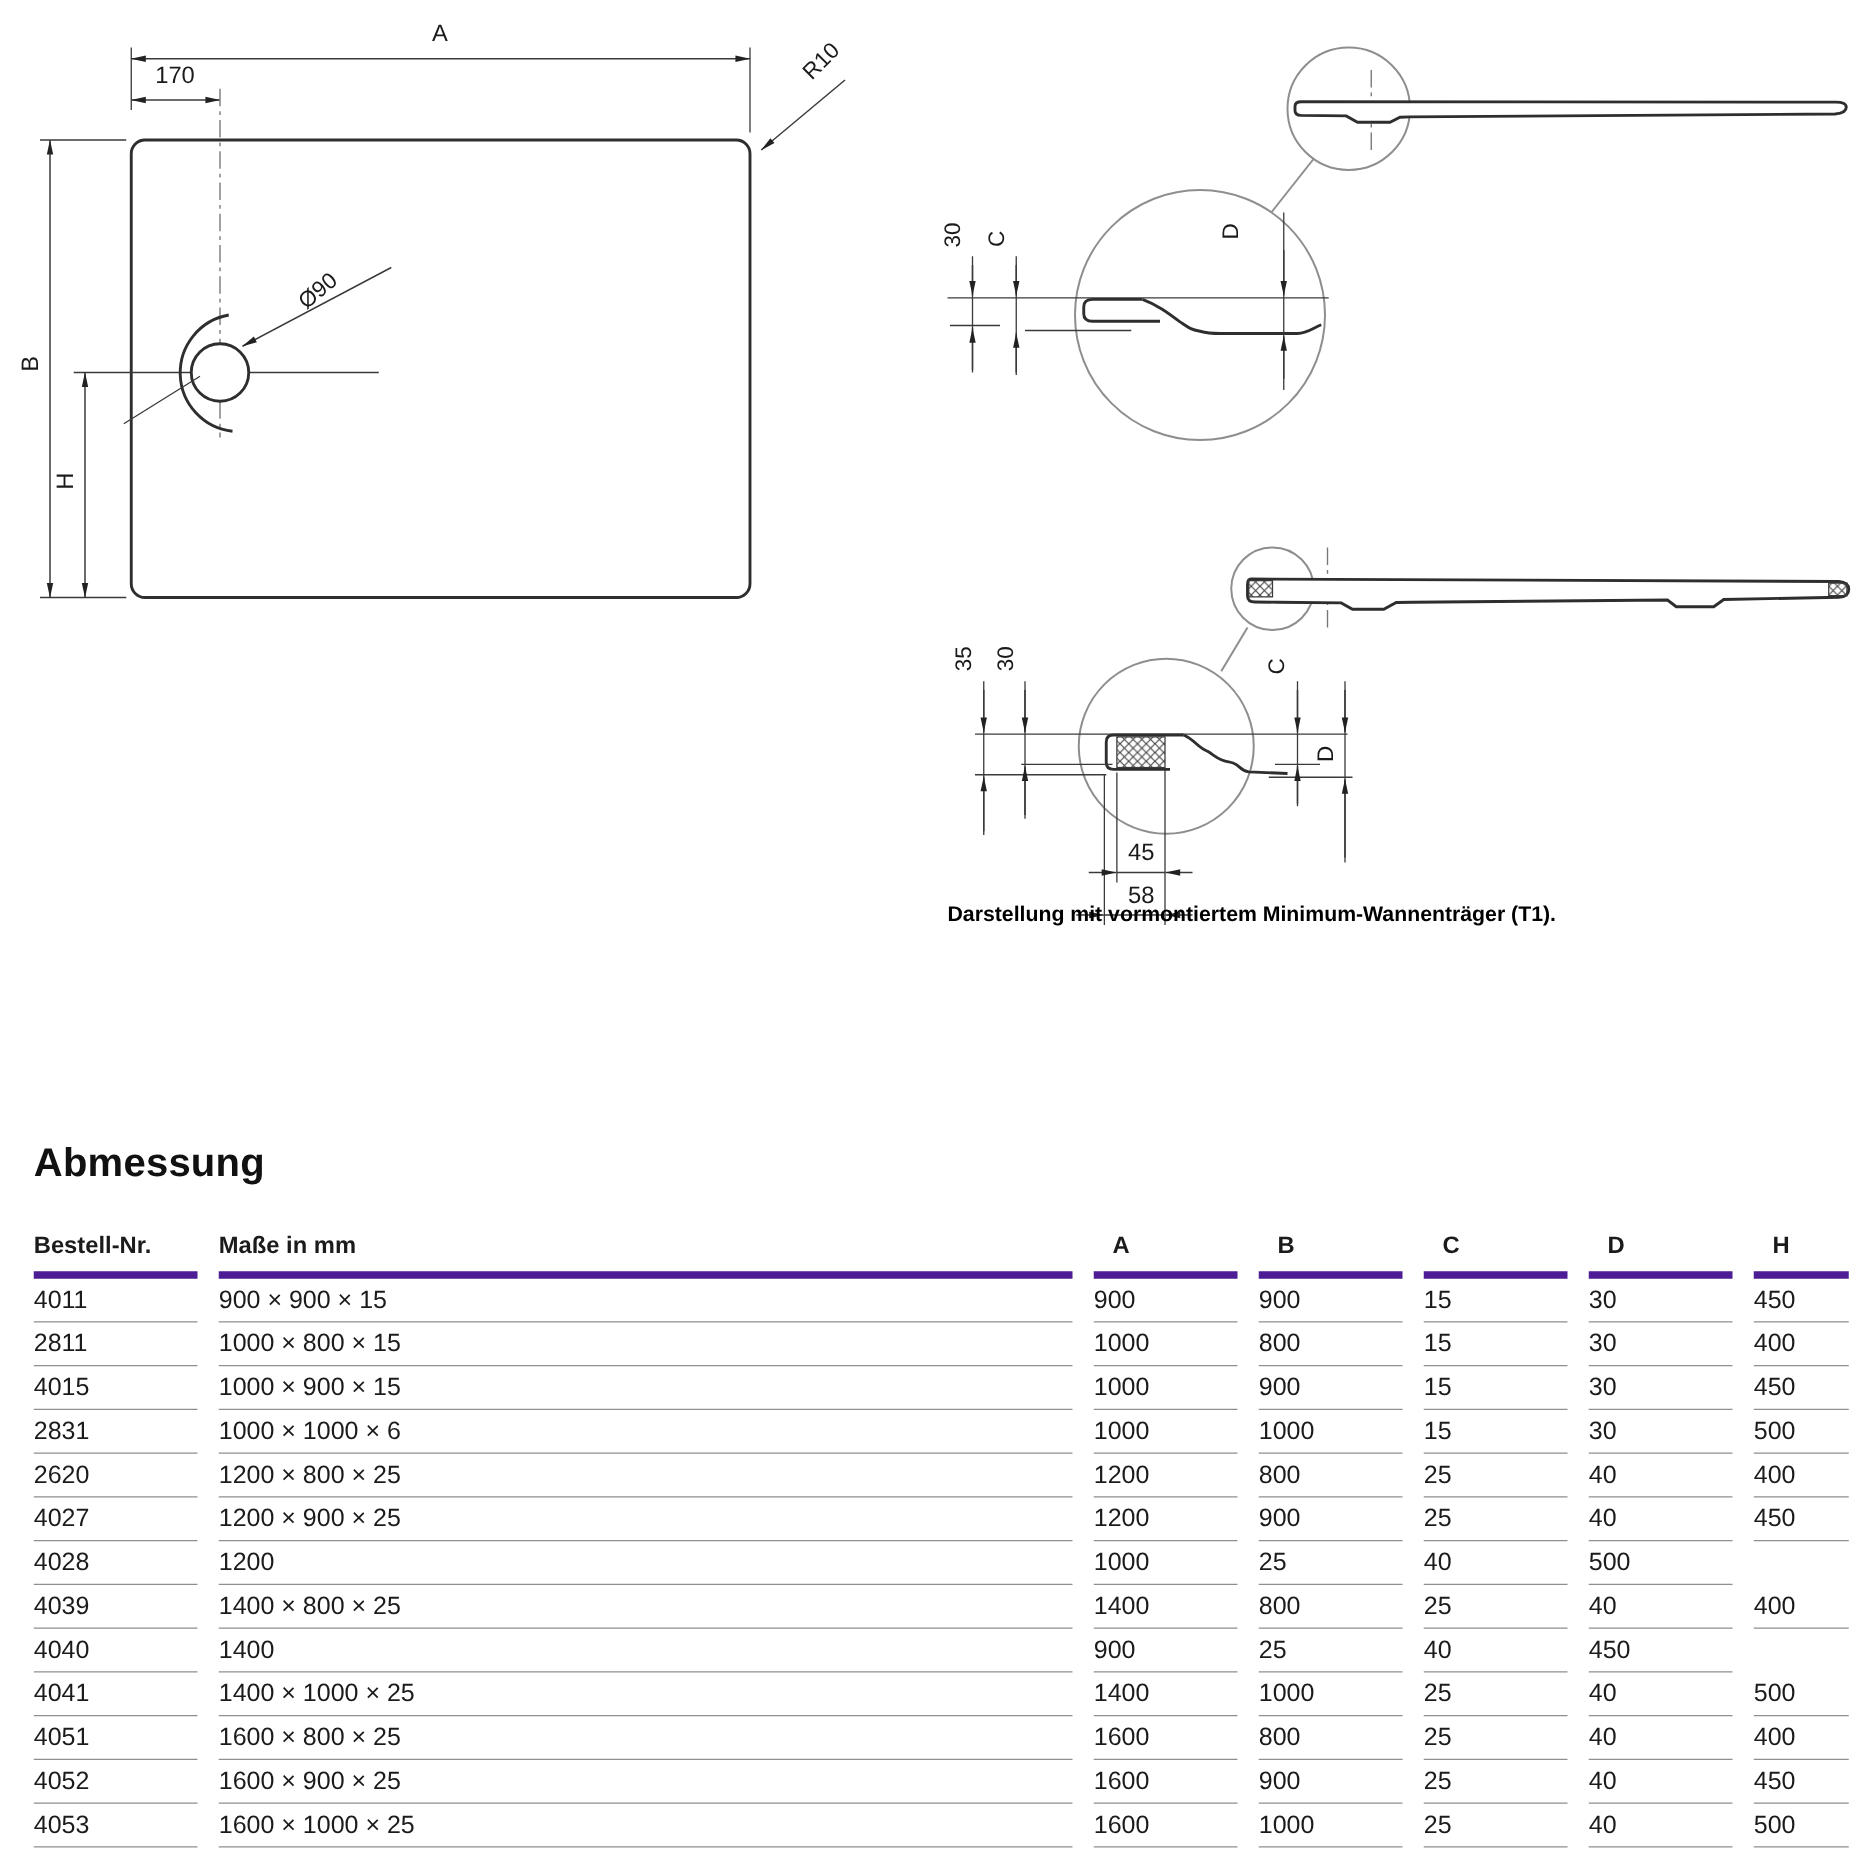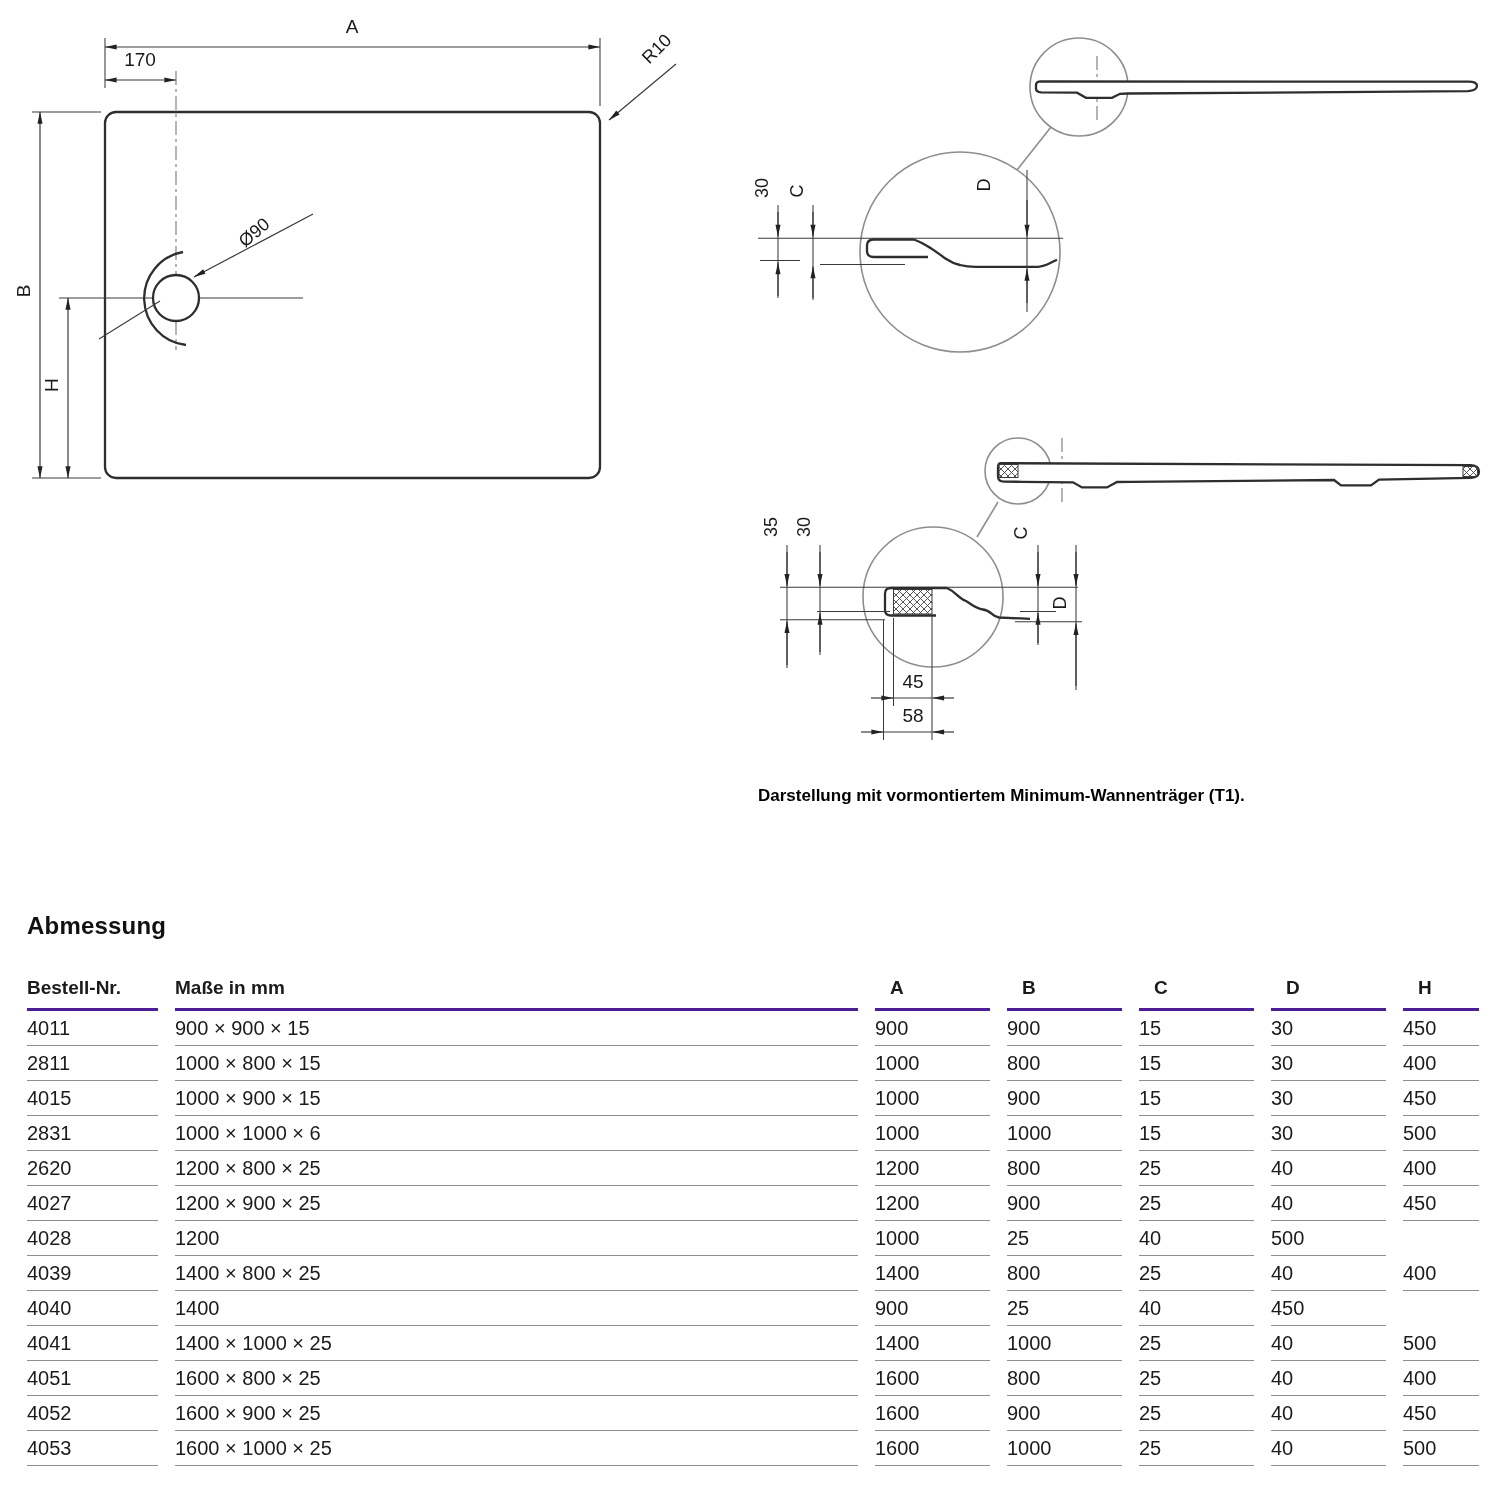--- a/index.html
+++ b/index.html
@@ -12,38 +12,38 @@
   .lbl-s { font-size:18px; }
   .dim   { stroke:#3a3a3a; stroke-width:1.2; fill:none; }
   .thin  { stroke:#3a3a3a; stroke-width:1.05; fill:none; }
   .thick { stroke:#2e2e2e; stroke-width:2.3; fill:none; }
   .solid { stroke:#2e2e2e; stroke-width:2.3; fill:#ffffff; }
   .cl    { stroke:#787878; stroke-width:1.1; fill:none; stroke-dasharray:14 4 3 4; }
   .det   { stroke:#8e8e8e; stroke-width:1.6; fill:none; }
   .hatchbox { fill:url(#hatch); stroke:#3a3a3a; stroke-width:1; }
 
   .caption {
-    position:absolute; left:758px; top:786px;
+    position:absolute; left:758px; top:722px;
     font-size:17px; font-weight:600; color:#000;
   }
   .tbl-wrap { position:absolute; left:27px; top:912px; width:1452px; }
-  .tbl-title { margin:0 0 36px 0; font-size:24px; font-weight:bold; color:#111; letter-spacing:0.2px; }
+  .tbl-title { margin:0 0 36px 0; font-size:32px; font-weight:bold; color:#111; letter-spacing:0.2px; }
   .tbl-row {
     display:grid;
     grid-template-columns:131px 683px 115px 115px 115px 115px 76px;
     column-gap:17px;
   }
   .cell {
     border-bottom:1px solid #8f8f8f;
     padding:6px 0 5px 0;
     font-size:20px; line-height:23px; color:#1b1b1b;
     white-space:nowrap; overflow:hidden;
   }
   .hdr .cell {
-    border-bottom:3px solid #4c1d95;
+    border-bottom:6px solid #4c1d95;
     font-size:19px; font-weight:bold; padding:0 0 9px 0;
   }
   .hdr .cell.letter { padding-left:15px; }
 </style>
 </head>
 <body>
 
 <div class="page">
 
   <svg width="1500" height="900" viewBox="0 0 1500 900">

